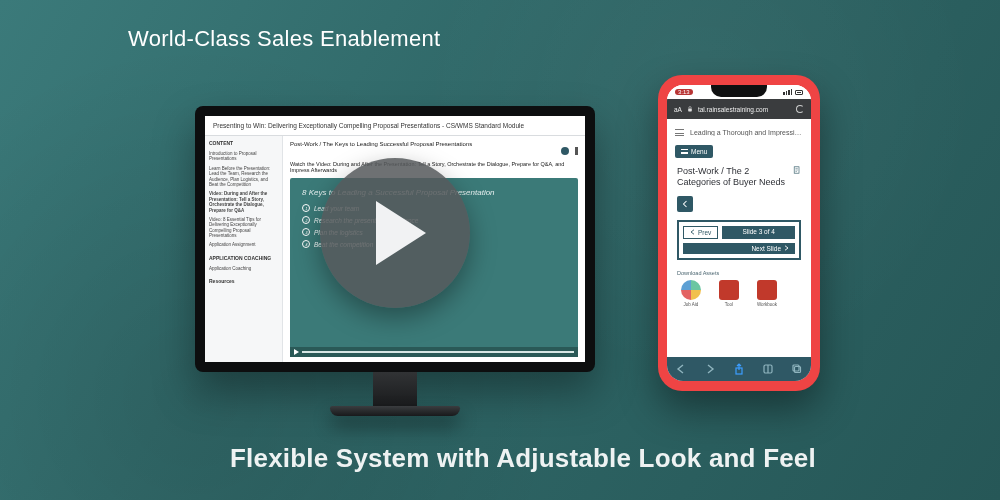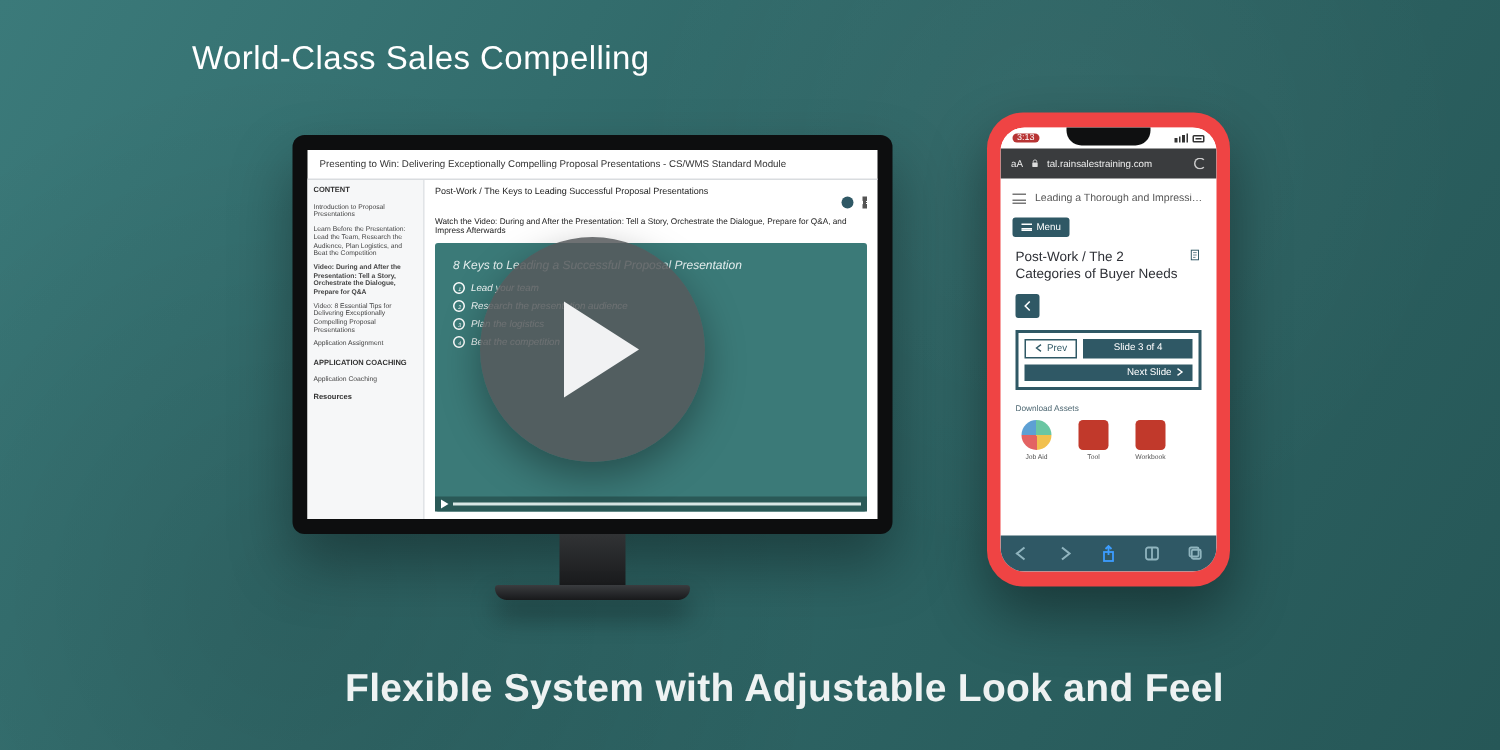--- a/index.html
+++ b/index.html
@@ -1,21 +1,21 @@
 <!DOCTYPE html>
 <html><head>
   <meta charset="utf-8">
   <style>
     * { margin:0; padding:0; box-sizing:border-box; font-family: Helvetica, Arial, sans-serif; }
     body { width:1000px; height:500px; background: linear-gradient(120deg,#3b7a7a 0%,#2e6565 50%,#265757 100%); position:relative; overflow:hidden; }
     .bg-noise { position:absolute; inset:0; background: radial-gradient(circle at 70% 20%, rgba(255,255,255,0.04), transparent 35%), radial-gradient(circle at 20% 80%, rgba(0,0,0,0.12), transparent 40%); }
     .hero-title { position:absolute; top:26px; left:128px; font-weight:300; font-size:22px; color:#fff; letter-spacing:0.3px; }
     .tagline { position:absolute; left:0; right:0; bottom:26px; text-align:center; color:rgba(255,255,255,0.92); font-size:26px; font-weight:600; letter-spacing:0.2px;margin-left:46px; }
     
-    .monitor-wrap { position:absolute; top:90px; left:195px; width:400px; }
+    .monitor-wrap { position:absolute; top:106px; left:195px; width:400px; }
     .monitor-bezel { width:400px; height:266px; background:#0d0e0f; border-radius:8px; padding:10px; box-shadow: 0 20px 40px rgba(0,0,0,0.35); }
     .monitor-screen { width:100%; height:100%; background:#fff; display:flex; flex-direction:column; font-size:5.5px; color:#222; }
     .monitor-stand-neck { width:44px; height:34px; background:linear-gradient(#313335,#1a1b1d); margin:0 auto; }
     .monitor-stand-base { width:130px; height:10px; background:linear-gradient(#3a3c3f,#18191b); margin:0 auto; border-radius:4px 4px 14px 14px; box-shadow:0 10px 18px rgba(0,0,0,0.45); }
     .m-title { padding:6px 8px; font-size:6.5px; border-bottom:1px solid #d9dcdf; color:#333; }
     .m-body { flex:1; display:flex; }
     .m-sidebar { width:78px; background:#f6f7f8; border-right:1px solid #e1e4e7; padding:4px; font-size:4.5px; color:#444; display:flex; flex-direction:column; gap:2px; }
     .m-sidebar .hdr { font-weight:700; font-size:5px; color:#333; padding-bottom:2px;}
     .m-sidebar .itm { line-height:1.2; padding:1px 0; }
     .m-sidebar .itm.act { font-weight:700; }
@@ -67,21 +67,21 @@
     
     .play-overlay { position:absolute; top:158px; left:320px; width:150px; height:150px; border-radius:50%; background:rgba(86,90,92,0.86); display:flex; align-items:center; justify-content:center; box-shadow:0 10px 26px rgba(0,0,0,0.35); cursor:pointer;}
     .play-overlay .tri{ width:0; height:0; border-left:50px solid #f1f2f3; border-top:32px solid transparent; border-bottom:32px solid transparent; margin-left:12px;}
     .note-ico{width:8px;height:8px;}
   </style>
 </head>
 <body>
 
 <div class="bg-noise"></div>
 
-<div class="hero-title">World-Class Sales Compelling</div>
+<div class="hero-title">World-Class Sales Enablement</div>
 
 <div class="monitor-wrap">
   <div class="monitor-bezel">
     <div class="monitor-screen">
       <div class="m-title">Presenting to Win: Delivering Exceptionally Compelling Proposal Presentations - CS/WMS Standard Module</div>
       <div class="m-body">
         <div class="m-sidebar">
           <div class="hdr">CONTENT</div>
           <div class="itm">Introduction to Proposal Presentations</div>
           <div class="itm">Learn Before the Presentation: Lead the Team, Research the Audience, Plan Logistics, and Beat the Competition</div>

